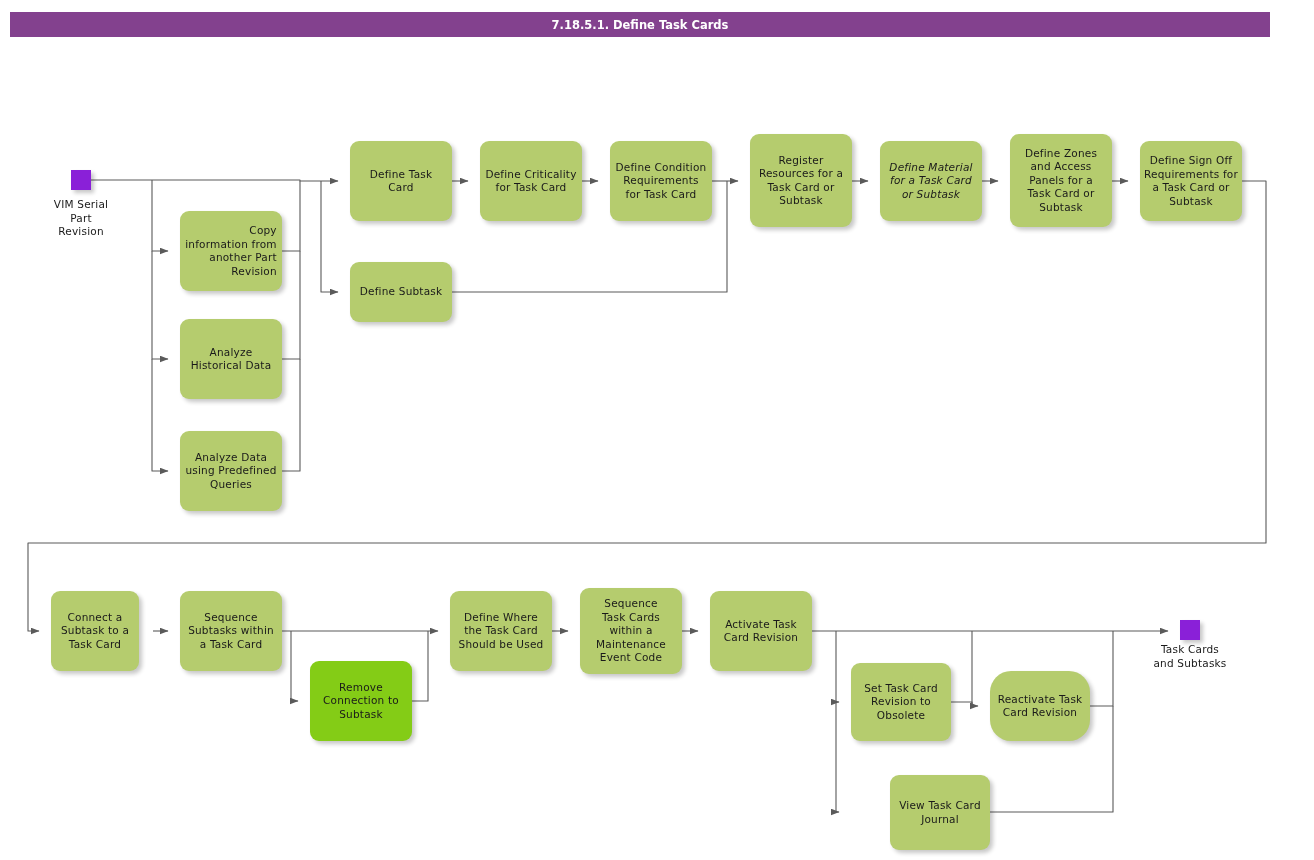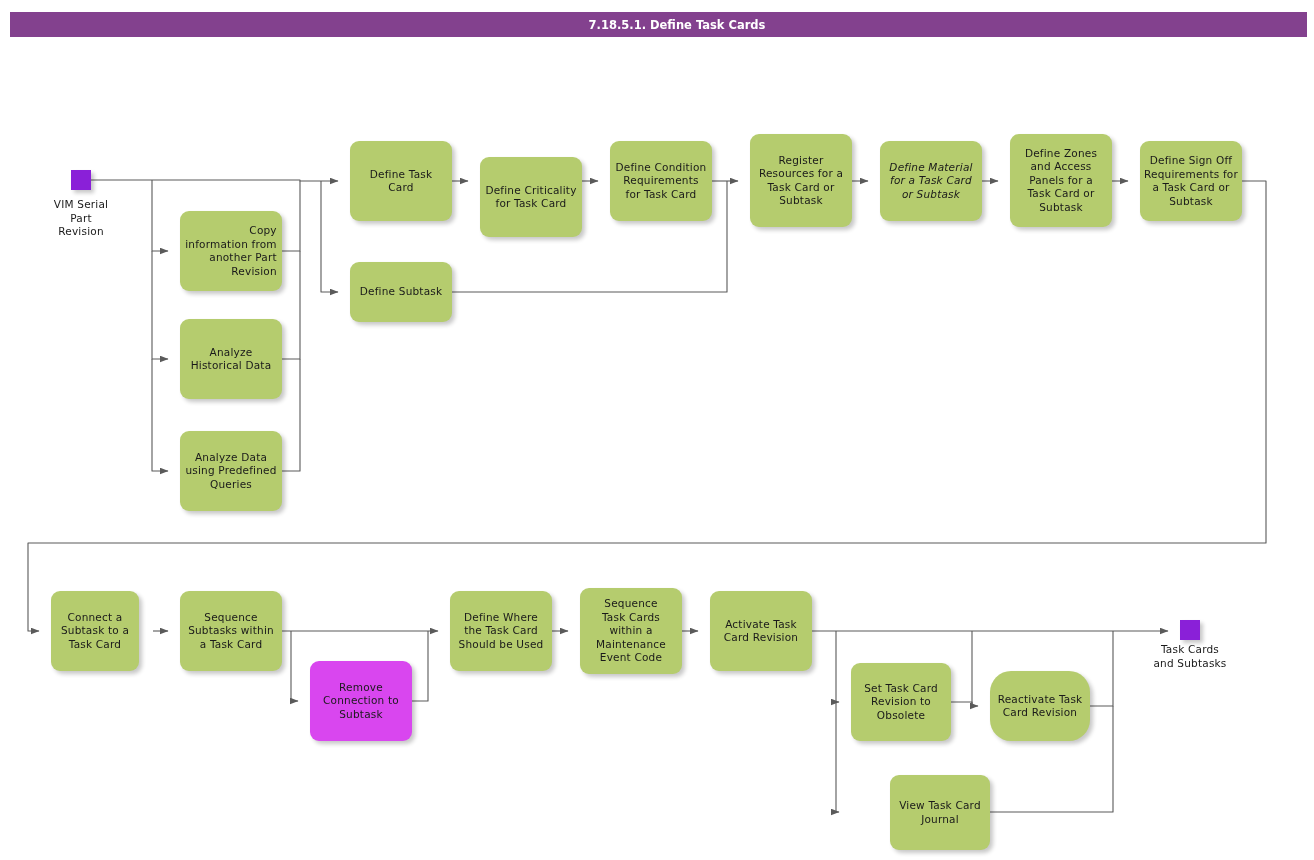--- a/index.html
+++ b/index.html
@@ -87,21 +87,21 @@
     text-align: center;
     letter-spacing: 0.2px;
     white-space: pre-line;
   }
 </style>
 </head>
 <body style="background: rgb(255, 255, 255);">
 
 <div id="canvas">
 
-  <div class="titlebar" style="background: rgb(131, 65, 142); padding-left: 37px;">
+  <div class="titlebar" style="background: rgb(131, 65, 142);">
     <span class="titlebar-text" style="color: rgb(255, 255, 255);">7.18.5.1. Define Task Cards</span>
   </div>
 
   <svg id="edges" viewBox="0 0 1314 860" xmlns="http://www.w3.org/2000/svg">
     <defs>
       <marker id="arrowhead" markerWidth="9" markerHeight="7" refX="8.5" refY="3.5" orient="auto" markerUnits="userSpaceOnUse">
         <path d="M 0 0 L 9 3.5 L 0 7 Z" fill="#5a5a5a"></path>
       </marker>
     </defs>
     <g id="edge-group" fill="none" stroke="#5a5a5a" stroke-width="1.1" stroke-linejoin="round" stroke-linecap="butt">
@@ -135,21 +135,21 @@
         <path d="M 1090 706 L 1113 706 L 1113 631"></path>
         <path d="M 951 812 L 1113 812 L 1113 706"></path>
       </g>
   </svg>
 
   <div id="node-layer">
       <div class="node" style="left: 350px; top: 141px; width: 102px; height: 80px; background: rgb(181, 204, 110);">
         <span class="node-label">Define Task
 Card</span>
       </div>
-      <div class="node" style="left: 480px; top: 141px; width: 102px; height: 80px; background: rgb(181, 204, 110); margin-top: 16px;">
+      <div class="node" style="left: 480px; top: 141px; width: 102px; height: 80px; background: rgb(181, 204, 110);">
         <span class="node-label">Define Criticality
 for Task Card</span>
       </div>
       <div class="node" style="left: 610px; top: 141px; width: 102px; height: 80px; background: rgb(181, 204, 110);">
         <span class="node-label">Define Condition
 Requirements
 for Task Card</span>
       </div>
       <div class="node" style="left: 750px; top: 134px; width: 102px; height: 93px; background: rgb(181, 204, 110);">
         <span class="node-label">Register
@@ -196,21 +196,21 @@
       <div class="node" style="left: 51px; top: 591px; width: 88px; height: 80px; background: rgb(181, 204, 110);">
         <span class="node-label">Connect a
 Subtask to a
 Task Card</span>
       </div>
       <div class="node" style="left: 180px; top: 591px; width: 102px; height: 80px; background: rgb(181, 204, 110);">
         <span class="node-label">Sequence
 Subtasks within
 a Task Card</span>
       </div>
-      <div class="node" style="left: 310px; top: 661px; width: 102px; height: 80px; background: #d946ef;">
+      <div class="node" style="left: 310px; top: 661px; width: 102px; height: 80px; background: #84cc16;">
         <span class="node-label">Remove
 Connection to
 Subtask</span>
       </div>
       <div class="node" style="left: 450px; top: 591px; width: 102px; height: 80px; background: rgb(181, 204, 110);">
         <span class="node-label">Define Where
 the Task Card
 Should be Used</span>
       </div>
       <div class="node" style="left: 580px; top: 588px; width: 102px; height: 86px; background: rgb(181, 204, 110);">

